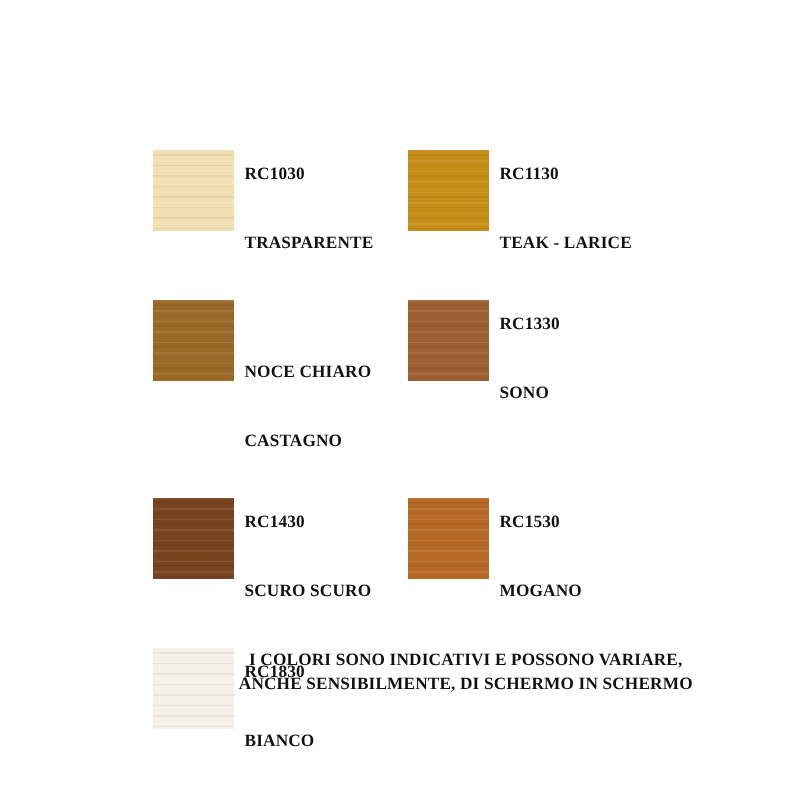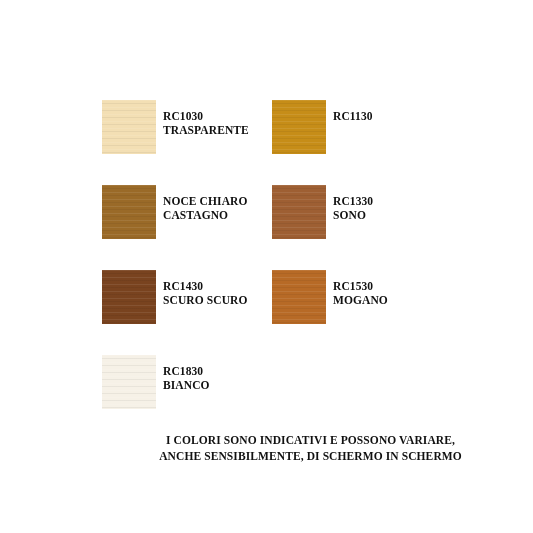--- a/index.html
+++ b/index.html
@@ -82,20 +82,21 @@
     line-height: 13.5px;
     letter-spacing: 0.1px;
     white-space: nowrap;
   }
 
   .swatch-labels .code {
     display: block;
   }
   .swatch-labels .name-line {
     display: block;
+    margin-top: 32px;
   }
 
   .disclaimer {
     position: absolute;
     left: 0;
     top: 432px;
     width: 533px;
     text-align: center;
     font-size: 11.5px;
     font-weight: bold;
@@ -120,20 +121,21 @@
         <div class="swatch-chip" style="background-color: rgb(243, 223, 180);"></div>
         <div class="swatch-labels">
           <span class="code">RC1030</span>
           <span class="name-line">TRASPARENTE</span>
         </div>
       </div>
       <div class="swatch-cell">
         <div class="swatch-chip" style="background-color: rgb(198, 141, 24);"></div>
         <div class="swatch-labels">
           <span class="code">RC1130</span>
+          <span class="name-line">TEAK - LARICE</span>
         </div>
       </div>
     </div>
 
     <div class="swatch-row">
       <div class="swatch-cell">
         <div class="swatch-chip" style="background-color: rgb(154, 106, 40);"></div>
         <div class="swatch-labels">
           <span class="name-line">NOCE CHIARO</span>
           <span class="name-line">CASTAGNO</span>

